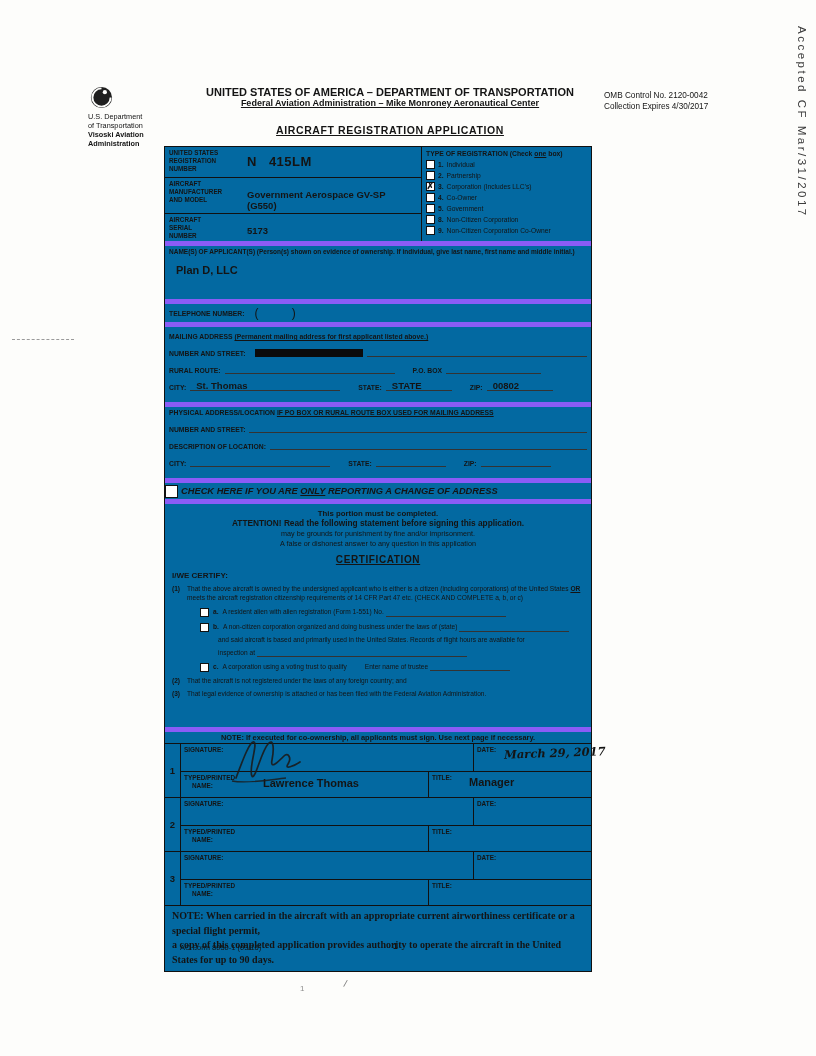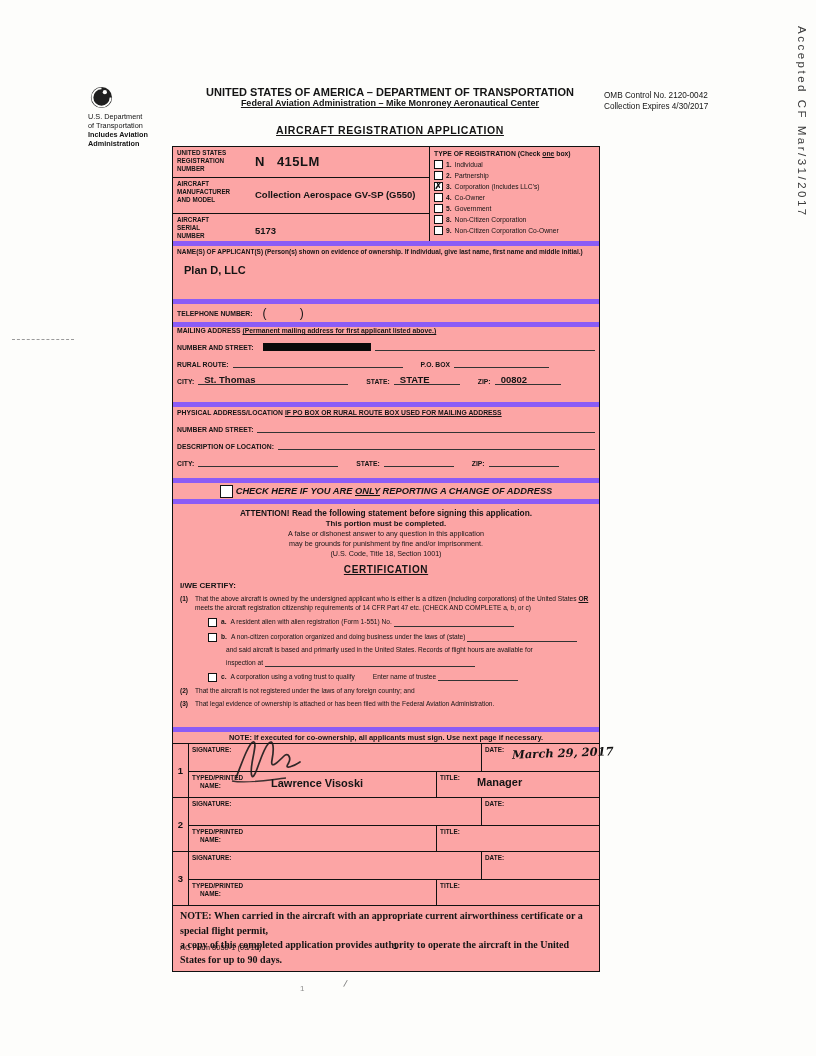--- a/index.html
+++ b/index.html
@@ -12,21 +12,21 @@
   .logo{position:absolute;left:90px;top:86px}
   .agency{position:absolute;left:88px;top:112px;font-size:7.3px;line-height:1.25}
   .agency .b{font-weight:bold}
   .hdr{position:absolute;left:185px;top:86px;width:410px;text-align:center}
   .hdr-l1{font-weight:bold;font-size:11px}
   .hdr-l2{font-weight:bold;font-size:9px;text-decoration:underline}
   .omb{position:absolute;left:604px;top:90px;width:125px;font-size:8.2px;line-height:1.35}
   .ftitle{position:absolute;left:185px;top:124px;width:410px;text-align:center;font-weight:bold;font-size:10.5px;letter-spacing:.6px;text-decoration:underline}
 
   
-  .box{position:absolute;left:172px;top:146px;width:426px;border:1.6px solid #111;background:#fca5a5}
+  .box{position:absolute;left:164px;top:146px;width:426px;border:1.6px solid #111;background:#0369a1}
   .sec{border-top:5px solid #8b5cf6;position:relative;box-sizing:border-box}
   .sec.first{border-top:none}
 
   .topflex{display:flex}
   .topleft{width:256px}
   .topright{flex:1;border-left:1px solid #111;padding:2px 4px}
   .tl-row{display:flex;padding:2px 4px;box-sizing:border-box}
   .tl-row + .tl-row{border-top:1px solid #111}
   .r1{height:30px}.r2{height:36px}.r3{height:28px}
   .lbls{width:78px;flex:none}
@@ -42,31 +42,31 @@
   .cb.checked::after{content:"\2717";position:absolute;left:-.5px;top:-2.5px;font-size:9px;font-weight:bold;color:#111}
 
   .applicant{height:58px;padding:2px 4px}
   .app-label{font-size:6.5px;font-weight:bold}
   .app-value{font-size:11px;font-weight:bold;margin:9px 0 0 7px}
 
   .phone{height:23px;padding:2px 4px;display:flex;align-items:center;gap:10px}
   .lb{font-weight:bold;font-size:6.8px}
   .phone-val{font-size:12px;white-space:pre}
 
-  .mailing{height:80px;padding:0 4px;font-size:6.8px}
+  .mailing{height:80px;padding:6px 4px;font-size:6.8px}
   .physical{height:76px;padding:2px 4px;font-size:6.8px}
   .line{margin-top:6px;display:flex;align-items:flex-end;gap:4px}
   .u{text-decoration:underline}
   .redact{display:inline-block;width:108px;height:8px;background:#0b0b0b;margin-left:6px}
   .ln{display:inline-block;border-bottom:1px solid #333;height:11px;box-sizing:border-box;padding-left:6px}
   .tv{font-size:9.5px;font-weight:bold}
   .ml{margin-left:14px}
   .grow{flex:1}
 
-  .chgrow{height:21px;display:flex;align-items:center;justify-content:center;gap:3px}
+  .chgrow{height:21px;display:flex;align-items:center;gap:3px}
   .chg-cb{width:11px;height:11px;border:1.3px solid #111;flex:none;background:#fff}
   .chg-txt{font-weight:bold;font-style:italic;font-size:9.3px}
 
   .attn{height:228px;padding:4px 7px}
   .attn-c{text-align:center}
   .a1{font-size:8.3px;font-weight:bold}
   .a2{font-size:7.8px;font-weight:bold;margin-top:1px}
   .a3{font-size:7.2px;margin-top:1px}
   .cert-title{font-size:10px;font-weight:bold;text-decoration:underline;margin-top:6px;letter-spacing:.6px}
   .iwe{font-size:8px;font-weight:bold;margin:6px 0 2px}
@@ -118,21 +118,21 @@
   <div class="logo">
     <svg width="23" height="23" viewBox="0 0 24 24">
       <circle cx="12" cy="12" r="11" fill="#1f1f1f"></circle>
       <path d="M12 2.5 A9.5 9.5 0 1 0 21.5 12" fill="none" stroke="#fdfdfb" stroke-width="2"></path>
       <circle cx="15.5" cy="6.5" r="2.2" fill="#fdfdfb"></circle>
     </svg>
   </div>
   <div class="agency">
     <div>U.S. Department</div>
     <div>of Transportation</div>
-    <div class="b">Includes Aviation</div>
+    <div class="b">Visoski Aviation</div>
     <div class="b">Administration</div>
   </div>
 
   <div class="hdr">
     <div class="hdr-l1">UNITED STATES OF AMERICA – DEPARTMENT OF TRANSPORTATION</div>
     <div class="hdr-l2">Federal Aviation Administration – Mike Monroney Aeronautical Center</div>
   </div>
 
   <div class="omb">
     <div>OMB Control No. 2120-0042</div>
@@ -154,21 +154,21 @@
           <div class="regval">
             <span>N</span><span class="regnum">415LM</span>
           </div>
         </div>
         <div class="tl-row r2">
           <div class="lbls">
             <div>AIRCRAFT</div>
             <div>MANUFACTURER</div>
             <div>AND MODEL</div>
           </div>
-          <div class="cellval">Collection Aerospace GV-SP (G550)</div>
+          <div class="cellval">Government Aerospace GV-SP (G550)</div>
         </div>
         <div class="tl-row r3">
           <div class="lbls">
             <div>AIRCRAFT</div>
             <div>SERIAL</div>
             <div>NUMBER</div>
           </div>
           <div class="cellval">5173</div>
         </div>
       </div>
@@ -272,25 +272,24 @@
         <span class="ln" style="width:70px"></span>
       </div>
     </div>
 
     <div class="sec chgrow">
       <span class="chg-cb"></span>
       <span class="chg-txt"><span>CHECK HERE IF YOU ARE </span><span class="u">ONLY</span><span> REPORTING A CHANGE OF ADDRESS</span></span>
     </div>
 
     <div class="sec attn">
+      <div class="attn-c a2">This portion must be completed.</div>
       <div class="attn-c a1">ATTENTION!  Read the following statement before signing this application.</div>
-      <div class="attn-c a2">This portion must be completed.</div>
+      <div class="attn-c a3">may be grounds for punishment by fine and/or imprisonment.</div>
       <div class="attn-c a3">A false or dishonest answer to any question in this application</div>
-      <div class="attn-c a3">may be grounds for punishment by fine and/or imprisonment.</div>
-      <div class="attn-c a3">(U.S. Code, Title 18, Section 1001)</div>
       <div class="attn-c cert-title">CERTIFICATION</div>
       <div class="iwe">I/WE CERTIFY:</div>
 
       <div class="citem">
         <span class="n">(1)</span>
         <span><span>That the above aircraft is owned by the undersigned applicant who is either is a citizen (including corporations) of the United States </span><span class="cor">OR</span><span> meets the aircraft registration citizenship requirements of 14 CFR Part 47 etc.  (CHECK AND COMPLETE a, b, or c)</span></span>
       </div>
 
       <div class="csub">
         <span class="cb"></span>
@@ -332,21 +331,21 @@
             <div class="slb">SIGNATURE:</div>
           </div>
           <div class="sig-cell-date">
             <div class="slb">DATE:</div>
             <div class="date-val hw">March 29, 2017</div>
           </div>
         </div>
         <div class="sig-row-b">
           <div class="sig-cell-name">
             <div class="slb"><span>TYPED/PRINTED</span><br><span style="padding-left:8px">NAME:</span></div>
-            <div class="name-val">Lawrence Visoski</div>
+            <div class="name-val">Lawrence Thomas</div>
           </div>
           <div class="sig-cell-title">
             <div class="slb">TITLE:</div>
             <div class="title-val">Manager</div>
           </div>
         </div>
       </div>
     </div>
 
     <div class="sec sig-group">

